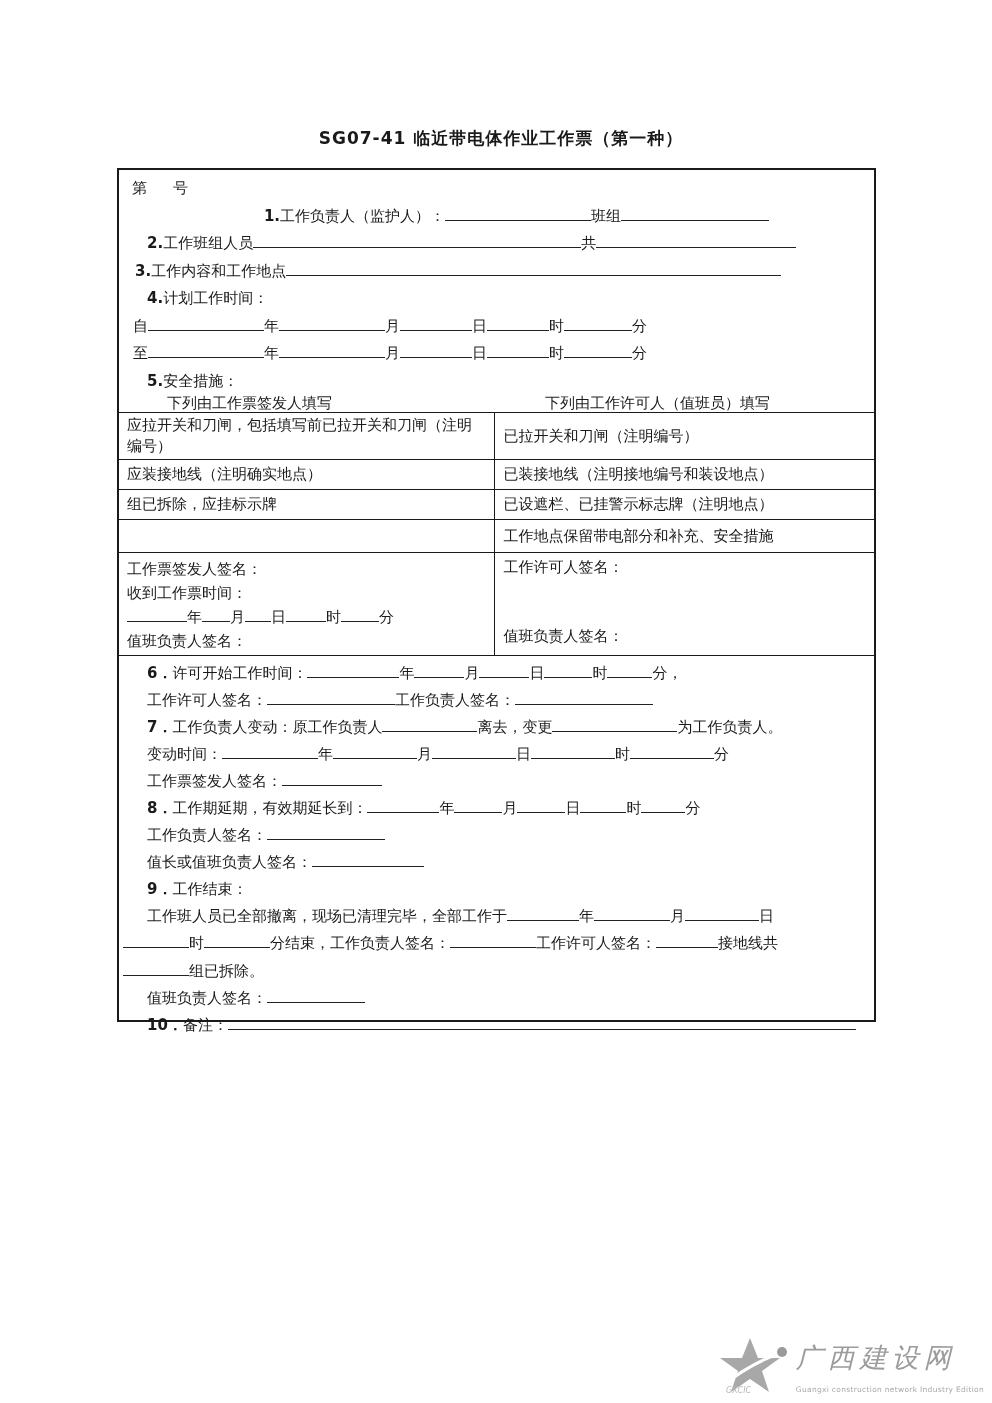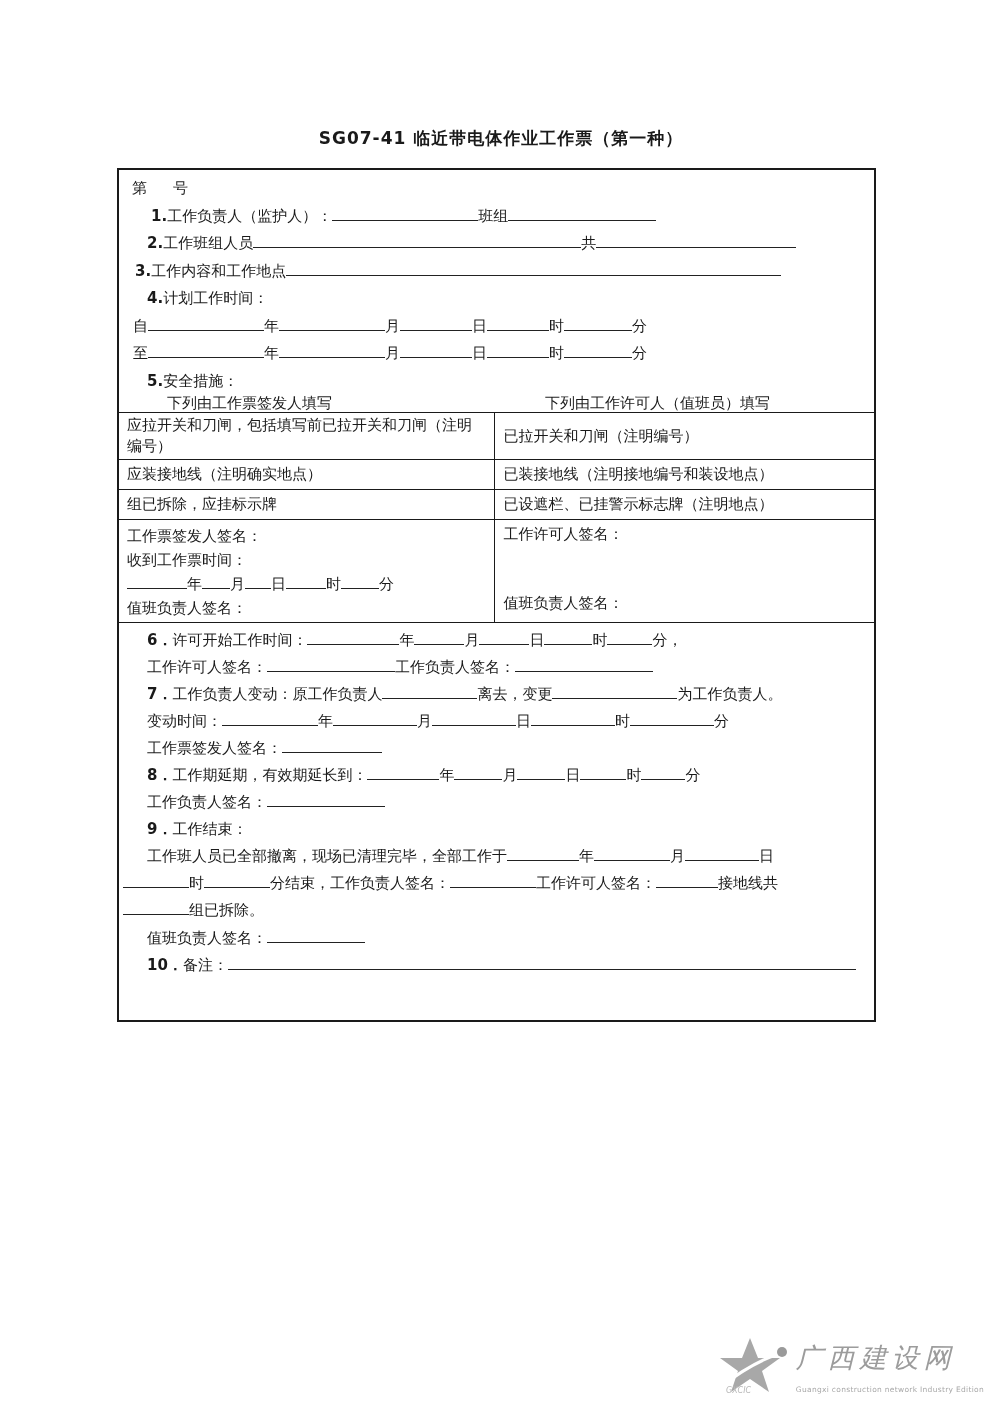--- a/index.html
+++ b/index.html
@@ -78,21 +78,21 @@
 <body>
 
 <div class="page">
 
   <div class="doc-title">SG07-41  临近带电体作业工作票（第一种）</div>
 
   <div class="form-box">
     <div id="pre-lines-wrap">
       <div id="pre-lines">
           <div class="fline" style="padding-left: 13px;"><span class="txt">第</span><span class="spacer" style="width: 26px;"></span><span class="txt">号</span></div>
-          <div class="fline" style="padding-left: 32px;"><span class="txt bold">1.</span><span class="txt">工作负责人（监护人）：</span><span class="blank" style="width: 146px;"></span><span class="txt">班组</span><span class="blank" style="width: 148px;"></span></div>
+          <div class="fline" style="padding-left: 40px; text-align: center;"><span class="txt bold">1.</span><span class="txt">工作负责人（监护人）：</span><span class="blank" style="width: 146px;"></span><span class="txt">班组</span><span class="blank" style="width: 148px;"></span></div>
           <div class="fline" style="padding-left: 28px;"><span class="txt bold">2.</span><span class="txt">工作班组人员</span><span class="blank" style="width: 328px;"></span><span class="txt">共</span><span class="blank" style="width: 200px;"></span></div>
           <div class="fline" style="padding-left: 16px;"><span class="txt bold">3.</span><span class="txt">工作内容和工作地点</span><span class="blank" style="width: 495px;"></span></div>
           <div class="fline" style="padding-left: 28px;"><span class="txt bold">4.</span><span class="txt">计划工作时间：</span></div>
           <div class="fline" style="padding-left: 14px;"><span class="txt">自</span><span class="blank" style="width: 116px;"></span><span class="txt">年</span><span class="blank" style="width: 106px;"></span><span class="txt">月</span><span class="blank" style="width: 72px;"></span><span class="txt">日</span><span class="blank" style="width: 62px;"></span><span class="txt">时</span><span class="blank" style="width: 68px;"></span><span class="txt">分</span></div>
           <div class="fline" style="padding-left: 14px;"><span class="txt">至</span><span class="blank" style="width: 116px;"></span><span class="txt">年</span><span class="blank" style="width: 106px;"></span><span class="txt">月</span><span class="blank" style="width: 72px;"></span><span class="txt">日</span><span class="blank" style="width: 62px;"></span><span class="txt">时</span><span class="blank" style="width: 68px;"></span><span class="txt">分</span></div>
           <div class="fline" style="padding-left: 28px;"><span class="txt bold">5.</span><span class="txt">安全措施：</span></div>
         </div>
     </div>
 
     <div class="tbl-header">
@@ -107,20 +107,24 @@
             <td>已拉开关和刀闸（注明编号）</td>
           </tr>
           <tr class="r1">
             <td>应装接地线（注明确实地点）</td>
             <td>已装接地线（注明接地编号和装设地点）</td>
           </tr>
           <tr class="r2">
             <td>组已拆除，应挂标示牌</td>
             <td>已设遮栏、已挂警示标志牌（注明地点）</td>
           </tr>
+          <tr class="r3">
+            <td></td>
+            <td>工作地点保留带电部分和补充、安全措施</td>
+          </tr>
           <tr class="rs">
             <td>
               <div class="fline"><span class="txt">工作票签发人签名：</span></div>
               <div class="fline"><span class="txt">收到工作票时间：</span></div>
               <div class="fline"><span class="blank" style="width: 60px;"></span><span class="txt">年</span><span class="blank" style="width: 28px;"></span><span class="txt">月</span><span class="blank" style="width: 26px;"></span><span class="txt">日</span><span class="blank" style="width: 40px;"></span><span class="txt">时</span><span class="blank" style="width: 38px;"></span><span class="txt">分</span></div>
               <div class="fline"><span class="txt">值班负责人签名：</span></div>
             </td>
             <td>
               <div class="sign-right">
                 <div>工作许可人签名：</div>
@@ -132,20 +136,21 @@
     </table>
 
     <div id="post-lines">
         <div class="fline" style="padding-left: 28px;"><span class="txt bold">6．</span><span class="txt">许可开始工作时间：</span><span class="blank" style="width: 92px;"></span><span class="txt">年</span><span class="blank" style="width: 50px;"></span><span class="txt">月</span><span class="blank" style="width: 50px;"></span><span class="txt">日</span><span class="blank" style="width: 48px;"></span><span class="txt">时</span><span class="blank" style="width: 45px;"></span><span class="txt">分，</span></div>
         <div class="fline" style="padding-left: 28px;"><span class="txt">工作许可人签名：</span><span class="blank" style="width: 128px;"></span><span class="txt">工作负责人签名：</span><span class="blank" style="width: 138px;"></span></div>
         <div class="fline" style="padding-left: 28px;"><span class="txt bold">7．</span><span class="txt">工作负责人变动：原工作负责人</span><span class="blank" style="width: 95px;"></span><span class="txt">离去，变更</span><span class="blank" style="width: 125px;"></span><span class="txt">为工作负责人。</span></div>
         <div class="fline" style="padding-left: 28px;"><span class="txt">变动时间：</span><span class="blank" style="width: 96px;"></span><span class="txt">年</span><span class="blank" style="width: 84px;"></span><span class="txt">月</span><span class="blank" style="width: 84px;"></span><span class="txt">日</span><span class="blank" style="width: 84px;"></span><span class="txt">时</span><span class="blank" style="width: 84px;"></span><span class="txt">分</span></div>
         <div class="fline" style="padding-left: 28px;"><span class="txt">工作票签发人签名：</span><span class="blank" style="width: 100px;"></span></div>
         <div class="fline" style="padding-left: 28px;"><span class="txt bold">8．</span><span class="txt">工作期延期，有效期延长到：</span><span class="blank" style="width: 72px;"></span><span class="txt">年</span><span class="blank" style="width: 48px;"></span><span class="txt">月</span><span class="blank" style="width: 48px;"></span><span class="txt">日</span><span class="blank" style="width: 46px;"></span><span class="txt">时</span><span class="blank" style="width: 44px;"></span><span class="txt">分</span></div>
         <div class="fline" style="padding-left: 28px;"><span class="txt">工作负责人签名：</span><span class="blank" style="width: 118px;"></span></div>
+        <div class="fline" style="padding-left: 28px;"><span class="txt">值长或值班负责人签名：</span><span class="blank" style="width: 112px;"></span></div>
         <div class="fline" style="padding-left: 28px;"><span class="txt bold">9．</span><span class="txt">工作结束：</span></div>
         <div class="fline" style="padding-left: 28px;"><span class="txt">工作班人员已全部撤离，现场已清理完毕，全部工作于</span><span class="blank" style="width: 72px;"></span><span class="txt">年</span><span class="blank" style="width: 76px;"></span><span class="txt">月</span><span class="blank" style="width: 74px;"></span><span class="txt">日</span></div>
         <div class="fline" style="padding-left: 4px;"><span class="blank" style="width: 66px;"></span><span class="txt">时</span><span class="blank" style="width: 66px;"></span><span class="txt">分结束，工作负责人签名：</span><span class="blank" style="width: 86px;"></span><span class="txt">工作许可人签名：</span><span class="blank" style="width: 62px;"></span><span class="txt">接地线共</span></div>
         <div class="fline" style="padding-left: 4px;"><span class="blank" style="width: 66px;"></span><span class="txt">组已拆除。</span></div>
         <div class="fline" style="padding-left: 28px;"><span class="txt">值班负责人签名：</span><span class="blank" style="width: 98px;"></span></div>
         <div class="fline" style="padding-left: 28px;"><span class="txt bold">10．</span><span class="txt">备注：</span><span class="blank" style="width: 628px;"></span></div>
       </div>
   </div>
 
   <div class="watermark">

